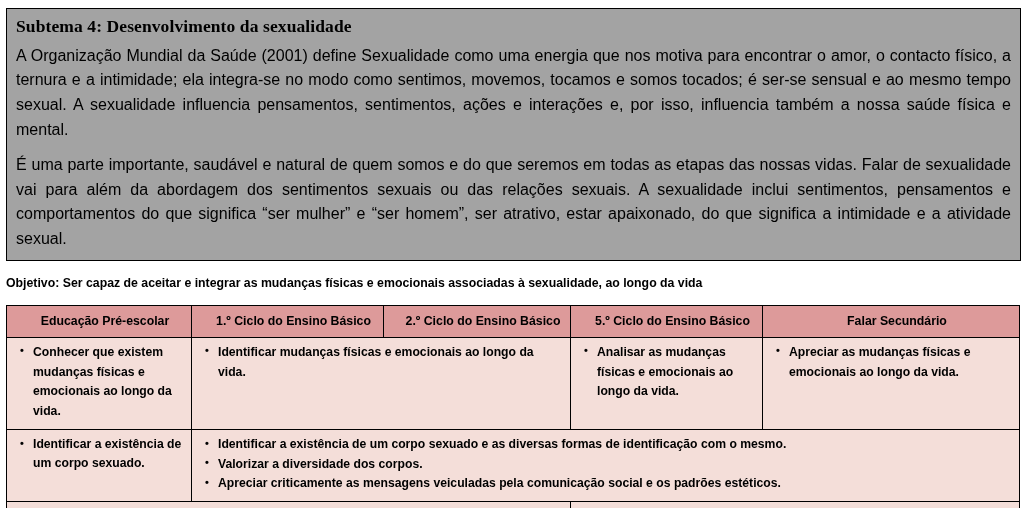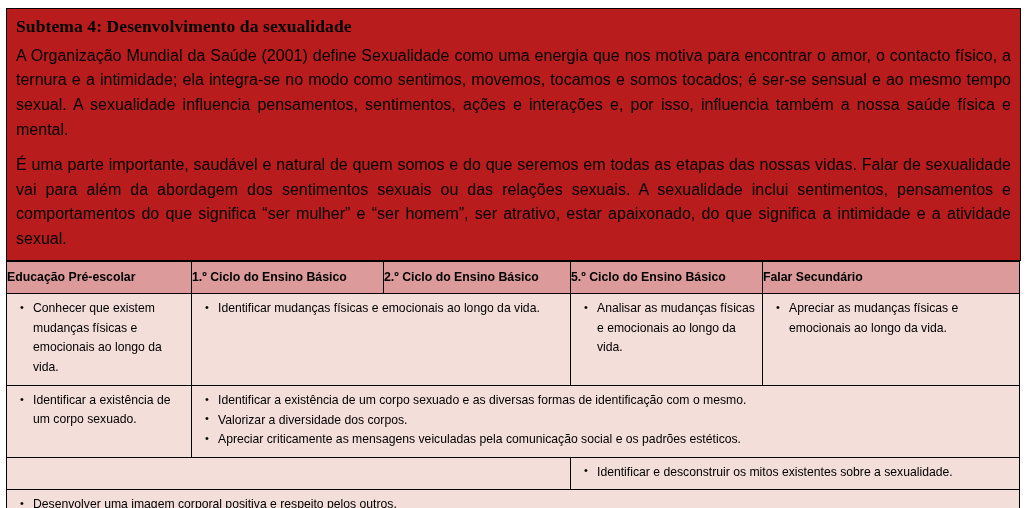--- a/index.html
+++ b/index.html
@@ -19,21 +19,21 @@
     width: 1027px;
     height: 508px;
     box-sizing: border-box;
     padding: 0;
   }
 
   
   .intro-box {
     margin: 8px 6px 0 6px;
     border: 1.5px solid #000000;
-    background: #b91c1c;
+    background: #a3a3a3;
     padding: 6px 9px 8px 9px;
     box-sizing: border-box;
   }
   .intro-title {
     font-family: "Liberation Serif", serif;
     font-weight: bold;
     font-size: 17.5px;
     line-height: 1.35;
     margin: 0 0 5px 0;
     letter-spacing: 0.1px;
@@ -71,29 +71,30 @@
   .comp-table col.c5 { width: 257px; }
 
   .comp-table th,
   .comp-table td {
     border: 1.4px solid #000000;
     vertical-align: top;
     padding: 0;
   }
   .comp-table thead th {
     background: #dd9a9a;
-    text-align: left;
+    text-align: center;
     font-size: 12.3px;
     font-weight: bold;
-    padding: 8px 4px 9px 0;
+    padding: 8px 4px 9px 16px;
     vertical-align: middle;
   }
   .comp-table tbody td {
     background: #f4ded9;
     padding: 5px 6px 7px 4px;
+    font-weight: bold;
   }
   .comp-table tbody td.empty {
     padding: 0;
   }
 
   ul.bullets {
     margin: 0;
     padding: 0 0 0 22px;
     list-style: none;
   }
@@ -118,20 +119,21 @@
 <body>
 
 <div class="page">
 
   <div class="intro-box">
     <div class="intro-title">Subtema 4: Desenvolvimento da sexualidade</div>
     <p class="intro-par">A Organização Mundial da Saúde (2001) define Sexualidade como uma energia que nos motiva para encontrar o amor, o contacto físico, a ternura e a intimidade; ela integra-se no modo como sentimos, movemos, tocamos e somos tocados; é ser-se sensual e ao mesmo tempo sexual. A sexualidade influencia pensamentos, sentimentos, ações e interações e, por isso, influencia também a nossa saúde física e mental.</p>
     <p class="intro-par">É uma parte importante, saudável e natural de quem somos e do que seremos em todas as etapas das nossas vidas. Falar de sexualidade vai para além da abordagem dos sentimentos sexuais ou das relações sexuais. A sexualidade inclui sentimentos, pensamentos e comportamentos do que significa “ser mulher” e “ser homem”, ser atrativo, estar apaixonado, do que significa a intimidade e a atividade sexual.</p>
   </div>
 
+  <div class="objective">Objetivo: Ser capaz de aceitar e integrar as mudanças físicas e emocionais associadas à sexualidade, ao longo da vida</div>
 
   <table class="comp-table">
     <colgroup>
       <col class="c1">
         <col class="c2">
         <col class="c3">
         <col class="c4">
         <col class="c5">
     </colgroup>
     <thead>

